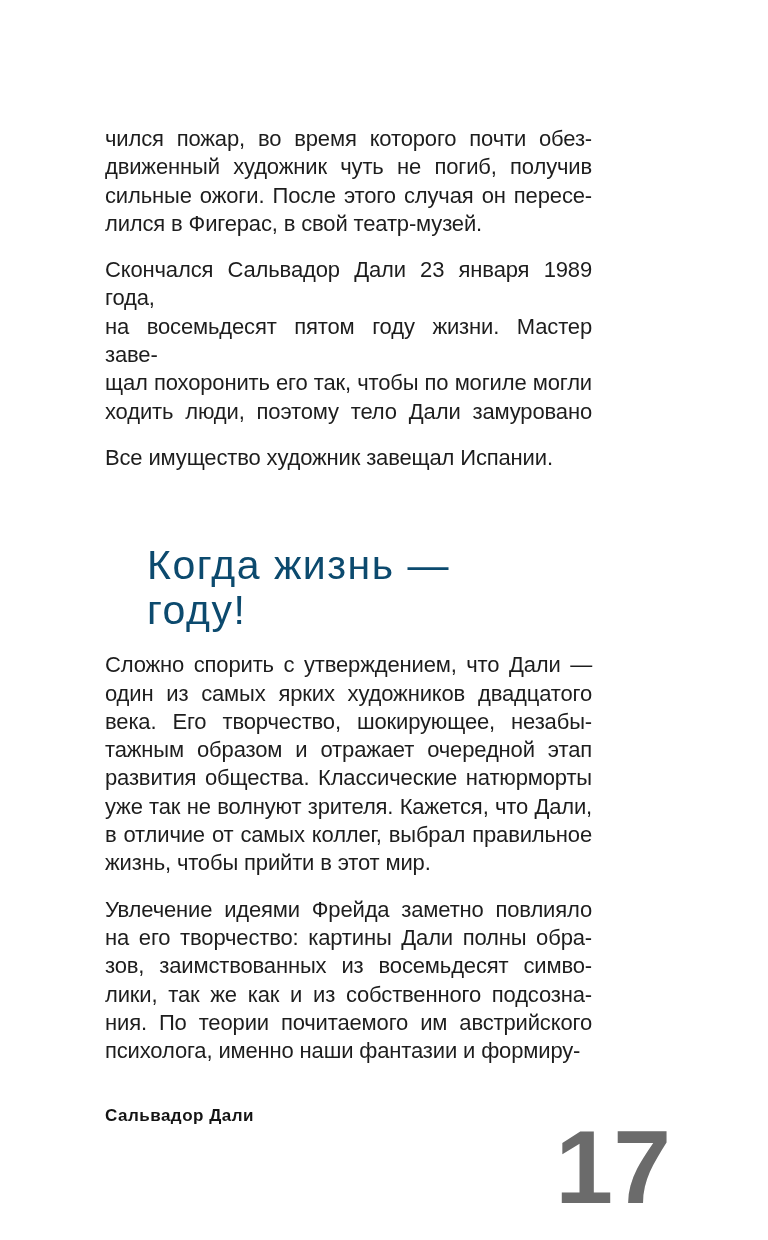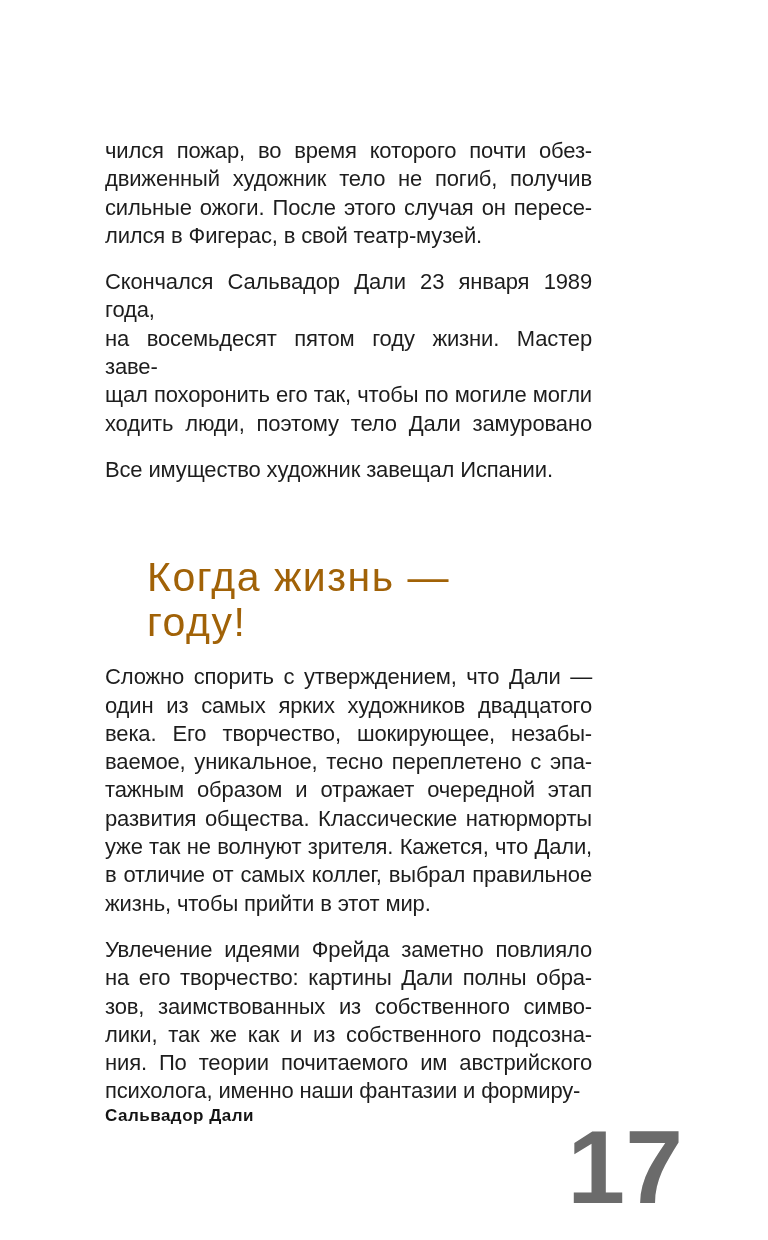--- a/index.html
+++ b/index.html
@@ -16,104 +16,103 @@
     color: #1d1d1d;
     overflow: hidden;
   }
   .text-block {
     position: absolute;
     left: 105px;
     top: 125px;
     width: 487px;
   }
   p.paragraph {
-    margin: 12px 0 18px 0;
+    margin: 0 0 18px 0;
     font-size: 22px;
     line-height: 28.3px;
     letter-spacing: -0.15px;
     color: #1d1d1d;
   }
   p.paragraph .ln {
     display: block;
     text-align: justify;
     text-align-last: justify;
   }
   p.paragraph .ln.last {
     text-align-last: left;
   }
   h1.heading {
     margin: 71px 0 18px 42px;
     font-size: 41px;
     line-height: 45px;
     font-weight: 400;
     letter-spacing: 1.5px;
-    color: #a16207;
+    color: #0c4a6e;
   }
   h1.heading .ln {
     display: block;
     text-align: left;
   }
   .running-title {
     position: absolute;
     left: 105px;
     top: 1106px;
     font-size: 17px;
     font-weight: 700;
     letter-spacing: 0.5px;
     color: #141414;
   }
   .page-number {
     position: absolute;
-    right: 85px;
+    right: 97px;
     top: 1115px;
     font-size: 104px;
     line-height: 104px;
     font-weight: 700;
     color: #6b6b6b;
   }
 </style>
 </head>
 <body>
 
 <div class="page">
   <main class="text-block">
       <p class="paragraph">
         <span class="ln">чился пожар, во время которого почти обез-</span>
-        <span class="ln">движенный художник тело не погиб, получив</span>
+        <span class="ln">движенный художник чуть не погиб, получив</span>
         <span class="ln">сильные ожоги. После этого случая он пересе-</span>
         <span class="ln last">лился в Фигерас, в свой театр-музей.</span>
       </p>
       <p class="paragraph">
         <span class="ln">Скончался Сальвадор Дали 23 января 1989 года,</span>
         <span class="ln">на восемьдесят пятом году жизни. Мастер заве-</span>
         <span class="ln">щал похоронить его так, чтобы по могиле могли</span>
         <span class="ln">ходить люди, поэтому тело Дали замуровано</span>
       </p>
       <p class="paragraph">
         <span class="ln last">Все имущество художник завещал Испании.</span>
       </p>
       <h1 class="heading">
         <span class="ln">Когда жизнь —</span>
         <span class="ln last">году!</span>
       </h1>
       <p class="paragraph">
         <span class="ln">Сложно спорить с утверждением, что Дали —</span>
         <span class="ln">один из самых ярких художников двадцатого</span>
         <span class="ln">века. Его творчество, шокирующее, незабы-</span>
-        <span class="ln">ваемое, уникальное, тесно переплетено с эпа-</span>
         <span class="ln">тажным образом и отражает очередной этап</span>
         <span class="ln">развития общества. Классические натюрморты</span>
         <span class="ln">уже так не волнуют зрителя. Кажется, что Дали,</span>
         <span class="ln">в отличие от самых коллег, выбрал правильное</span>
         <span class="ln last">жизнь, чтобы прийти в этот мир.</span>
       </p>
       <p class="paragraph">
         <span class="ln">Увлечение идеями Фрейда заметно повлияло</span>
         <span class="ln">на его творчество: картины Дали полны обра-</span>
-        <span class="ln">зов, заимствованных из собственного симво-</span>
+        <span class="ln">зов, заимствованных из восемьдесят симво-</span>
         <span class="ln">лики, так же как и из собственного подсозна-</span>
         <span class="ln">ния. По теории почитаемого им австрийского</span>
         <span class="ln last">психолога, именно наши фантазии и формиру-</span>
       </p>
     </main>
 
   <div class="running-title">Сальвадор Дали</div>
 
   <div class="page-number">17</div>
 </div>

